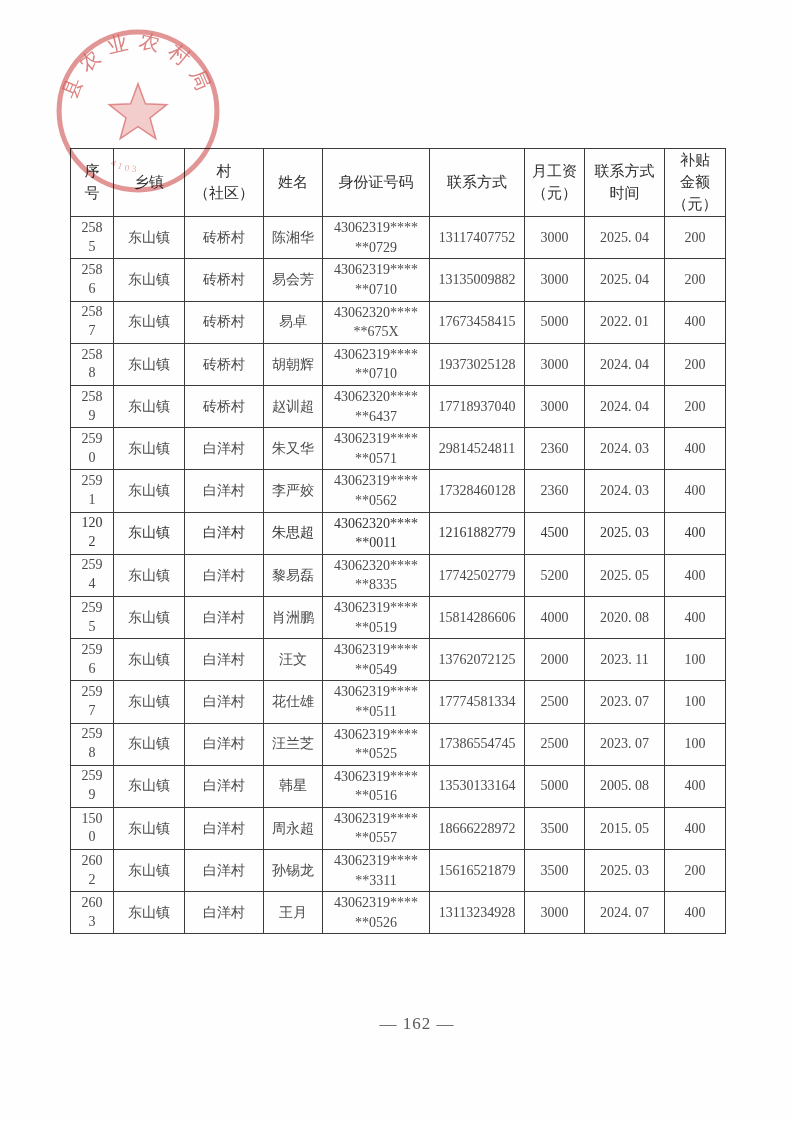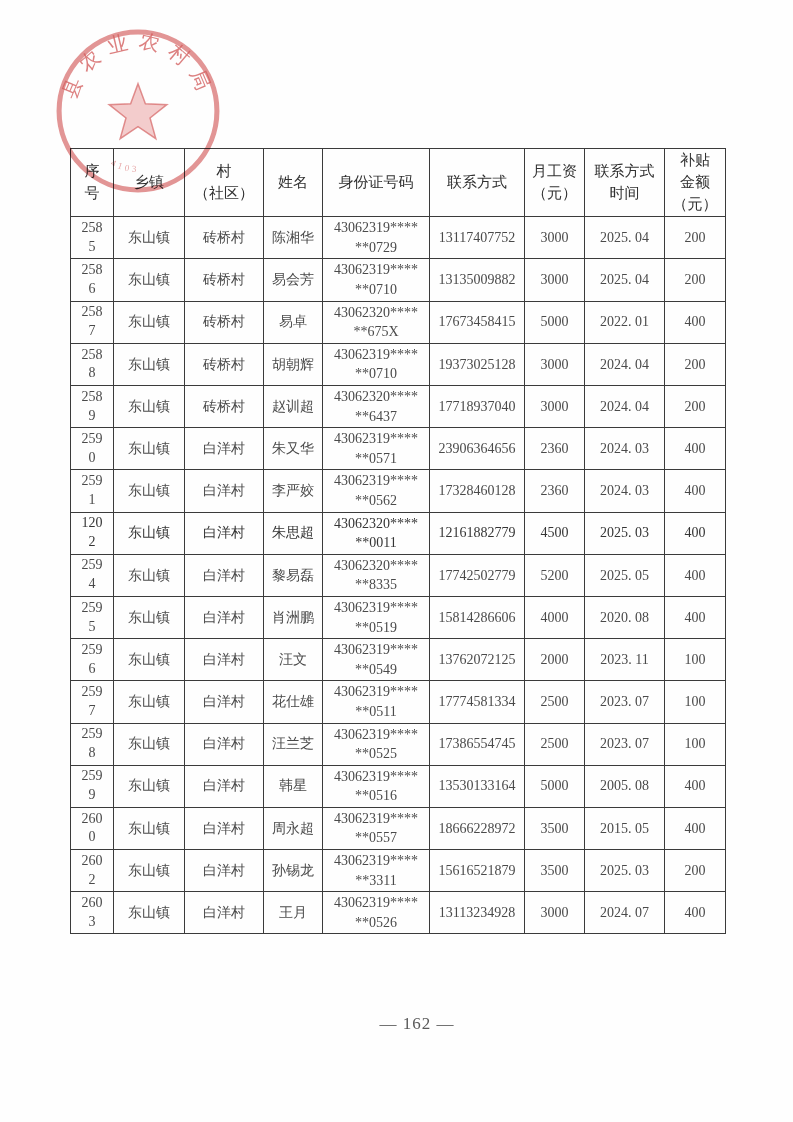--- a/index.html
+++ b/index.html
@@ -172,21 +172,21 @@
           <td>2024. 04</td>
           <td>200</td>
         </tr>
         <tr>
           <td><span class="seq">2590</span></td>
           <td>东山镇</td>
           <td>白洋村</td>
           <td>朱又华</td>
           <td>43062319****
 **0571</td>
-          <td>23906364656</td>
+          <td>29814524811</td>
           <td>2360</td>
           <td>2024. 03</td>
           <td>400</td>
         </tr>
         <tr>
           <td><span class="seq">2591</span></td>
           <td>东山镇</td>
           <td>白洋村</td>
           <td>李严姣</td>
           <td>43062319****
@@ -274,21 +274,21 @@
           <td>白洋村</td>
           <td>韩星</td>
           <td>43062319****
 **0516</td>
           <td>13530133164</td>
           <td>5000</td>
           <td>2005. 08</td>
           <td>400</td>
         </tr>
         <tr>
-          <td><span class="seq">2600</span></td>
+          <td><span class="seq">1500</span></td>
           <td>东山镇</td>
           <td>白洋村</td>
           <td>周永超</td>
           <td>43062319****
 **0557</td>
           <td>18666228972</td>
           <td>3500</td>
           <td>2015. 05</td>
           <td>400</td>
         </tr>

